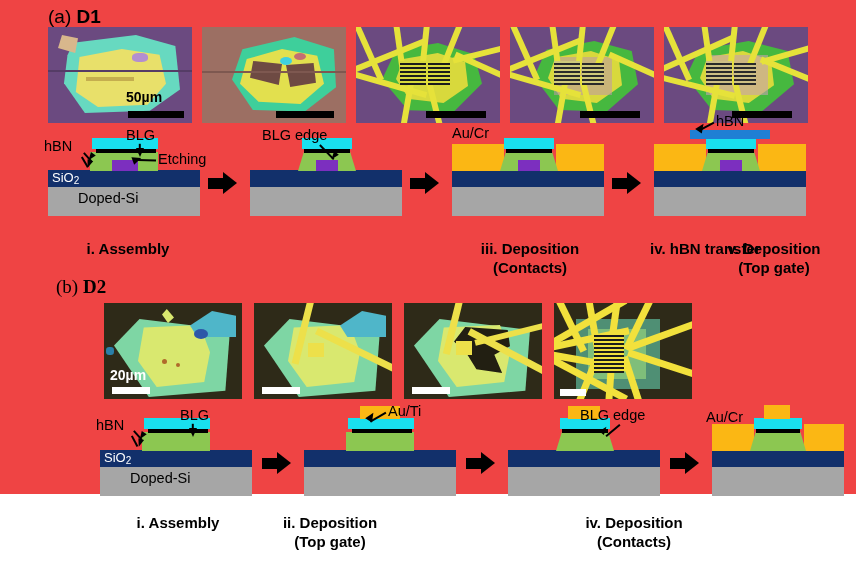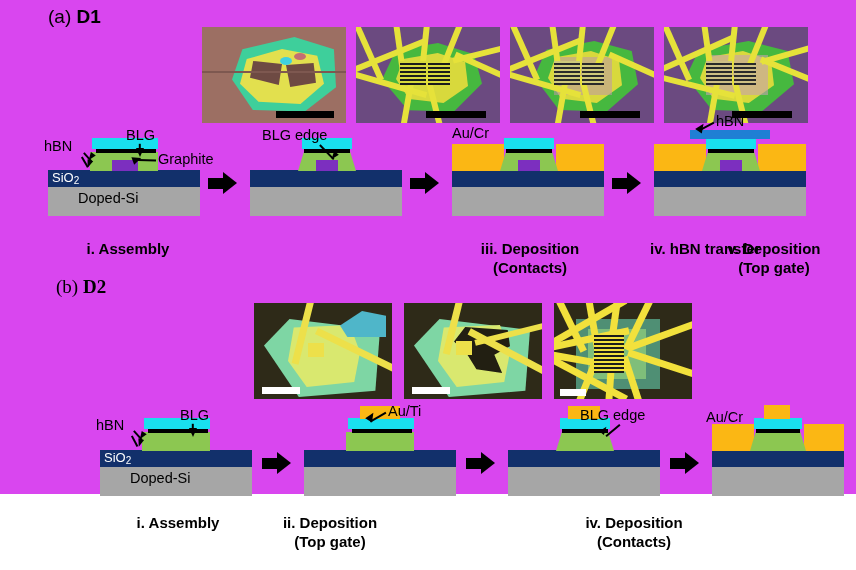--- a/index.html
+++ b/index.html
@@ -12,21 +12,21 @@
     height: 570px;
     position: relative;
     font-family: "Liberation Sans", sans-serif;
     overflow: hidden;
   }
   .figure-root {
     position: absolute;
     left: 0; top: 0;
     width: 856px;
     height: 494px;
-    background: #d946ef;
+    background: #ef4444;
   }
 
   
   .panel-label {
     position: absolute;
     font-size: 19px;
     color: #000;
     white-space: nowrap;
   }
   .panel-label .paren { font-weight: normal; }
@@ -135,20 +135,33 @@
 </head>
 <body>
 
 <div class="figure-root">
 
   <div class="panel-label" style="left:48px; top:6px;">
     <span class="paren">(a)</span>
     <span class="dev">D1</span>
   </div>
 
+  <div class="micro" style="left:48px; top:27px; width:144px; height:96px; background:#6b4a80;">
+    <div class="layer" style="left:16px; top:8px; width:116px; height:78px; background:#67d9c0;
+                clip-path:polygon(8% 10%, 62% 0%, 96% 14%, 100% 70%, 74% 97%, 18% 100%, 0% 62%, 3% 26%);"></div>
+    <div class="layer" style="left:26px; top:22px; width:92px; height:58px; background:#e8e06a;
+                clip-path:polygon(6% 14%, 52% 0%, 93% 10%, 100% 60%, 80% 96%, 26% 100%, 2% 74%);"></div>
+    <div class="layer" style="left:10px; top:8px; width:20px; height:18px; background:#d8b78c;
+                clip-path:polygon(20% 0%, 100% 18%, 86% 100%, 0% 72%);"></div>
+    <div class="layer" style="left:84px; top:26px; width:16px; height:9px; background:#b38fcf; border-radius:40%;"></div>
+    <div class="layer" style="left:38px; top:50px; width:48px; height:4px; background:#c4ae4e;"></div>
+    <div class="layer" style="left:0px; top:43px; width:144px; height:2px; background:#553c66;"></div>
+    <div class="scalebar" style="left:80px; top:84px; width:56px;"></div>
+    <div class="scaletext" style="left:78px; top:62px;">50µm</div>
+  </div>
 
   <div class="micro" style="left:202px; top:27px; width:144px; height:96px; background:#9c6f63;">
     <div class="layer" style="left:30px; top:10px; width:104px; height:76px; background:#3ecf9b;
                 clip-path:polygon(10% 16%, 60% 0%, 98% 16%, 100% 66%, 70% 98%, 20% 96%, 0% 56%);"></div>
     <div class="layer" style="left:38px; top:22px; width:84px; height:56px; background:#e2e04e;
                 clip-path:polygon(8% 18%, 50% 0%, 92% 12%, 100% 62%, 72% 98%, 22% 94%, 0% 62%);"></div>
     <div class="layer" style="left:48px; top:34px; width:32px; height:24px; background:#6e4a43;
                 clip-path:polygon(10% 0%, 100% 12%, 90% 100%, 0% 70%);"></div>
     <div class="layer" style="left:84px; top:36px; width:30px; height:24px; background:#6e4a43;
                 clip-path:polygon(0% 8%, 92% 0%, 100% 82%, 14% 100%);"></div>
@@ -227,21 +240,21 @@
     <div class="cyan" style="left:44px; top:8px; width:66px; height:11px;"></div>
     <div class="purple" style="left:64px; top:30px; width:26px; height:11px;"></div>
     <div class="anno onblue" style="left:4px; top:41px; font-size:13px;">
       <span>SiO</span><span class="sub">2</span>
     </div>
     <div class="anno" style="left:30px; top:61px;">Doped-Si</div>
   </div>
 
   <div class="anno" style="left:44px; top:139px;">hBN</div>
   <div class="anno" style="left:126px; top:128px;">BLG</div>
-  <div class="anno" style="left:158px; top:152px;">Graphite</div>
+  <div class="anno" style="left:158px; top:152px;">Etching</div>
   <div class="leader" style="left:84px; top:152px; width:12px; transform:rotate(48deg);"></div>
   <div class="tip thin" style="left:88px; top:153px; transform:rotate(36deg);"></div>
   <div class="leader" style="left:82px; top:156px; width:12px; transform:rotate(60deg);"></div>
   <div class="tip thin" style="left:86px; top:160px; transform:rotate(20deg);"></div>
   <div class="leader" style="left:140px; top:143px; width:10px; transform:rotate(90deg);"></div>
   <div class="tip" style="left:136px; top:148px;"></div>
   <div class="leader" style="left:156px; top:160px; width:18px; transform:rotate(182deg);"></div>
   <div class="tip" style="left:133px; top:155px; transform:rotate(-110deg);"></div>
 
   <div class="arrow" style="left:208px; top:172px;">
@@ -299,20 +312,36 @@
   </div>
   <div class="anno" style="left:716px; top:114px;">hBN</div>
   <div class="leader" style="left:714px; top:122px; width:16px; transform:rotate(152deg);"></div>
   <div class="tip" style="left:697px; top:123px; transform:rotate(-146deg);"></div>
 
   <div class="panel-label" style="left:56px; top:276px;font-family:Liberation Serif, serif;">
     <span class="paren">(b)</span>
     <span class="dev">D2</span>
   </div>
 
+  <div class="micro" style="left:104px; top:303px; width:138px; height:96px; background:#2e2a18;">
+    <div class="layer" style="left:10px; top:16px; width:116px; height:78px; background:#7ed6a4;
+                clip-path:polygon(22% 0%, 100% 14%, 96% 92%, 30% 100%, 0% 34%);"></div>
+    <div class="layer" style="left:34px; top:22px; width:72px; height:62px; background:#d9e86f;
+                clip-path:polygon(8% 4%, 86% 0%, 100% 44%, 92% 92%, 26% 100%, 0% 58%);"></div>
+    <div class="layer" style="left:86px; top:8px; width:46px; height:26px; background:#4fb6c9;
+                clip-path:polygon(0% 56%, 48% 0%, 100% 18%, 100% 100%, 16% 100%);"></div>
+    <div class="layer" style="left:90px; top:26px; width:14px; height:10px; background:#2d57a8; border-radius:50%;"></div>
+    <div class="layer" style="left:58px; top:56px; width:5px; height:5px; background:#b06a2a; border-radius:50%;"></div>
+    <div class="layer" style="left:72px; top:60px; width:4px; height:4px; background:#b06a2a; border-radius:50%;"></div>
+    <div class="layer" style="left:58px; top:6px; width:12px; height:14px; background:#d9e86f;
+                clip-path:polygon(40% 0%, 100% 60%, 50% 100%, 0% 40%);"></div>
+    <div class="layer" style="left:2px; top:44px; width:8px; height:8px; background:#2a7fa8; border-radius:40%;"></div>
+    <div class="scalebar white" style="left:8px; top:84px; width:38px;"></div>
+    <div class="scaletext white" style="left:6px; top:64px;">20µm</div>
+  </div>
 
   <div class="micro" style="left:254px; top:303px; width:138px; height:96px; background:#2e2a18;">
     <div class="layer" style="left:10px; top:16px; width:116px; height:78px; background:#7ed6a4;
                 clip-path:polygon(22% 0%, 100% 14%, 96% 92%, 30% 100%, 0% 34%);"></div>
     <div class="layer" style="left:34px; top:22px; width:72px; height:62px; background:#d9e86f;
                 clip-path:polygon(8% 4%, 86% 0%, 100% 44%, 92% 92%, 26% 100%, 0% 58%);"></div>
     <div class="layer" style="left:86px; top:8px; width:46px; height:26px; background:#4fb6c9;
                 clip-path:polygon(0% 56%, 48% 0%, 100% 18%, 100% 100%, 16% 100%);"></div>
     <div class="layer" style="left:46px; top:-8px; width:7px; height:70px; background:#ede04a; transform:rotate(14deg);"></div>
     <div class="layer" style="left:58px; top:44px; width:90px; height:7px; background:#ede04a; transform:rotate(26deg);"></div>

